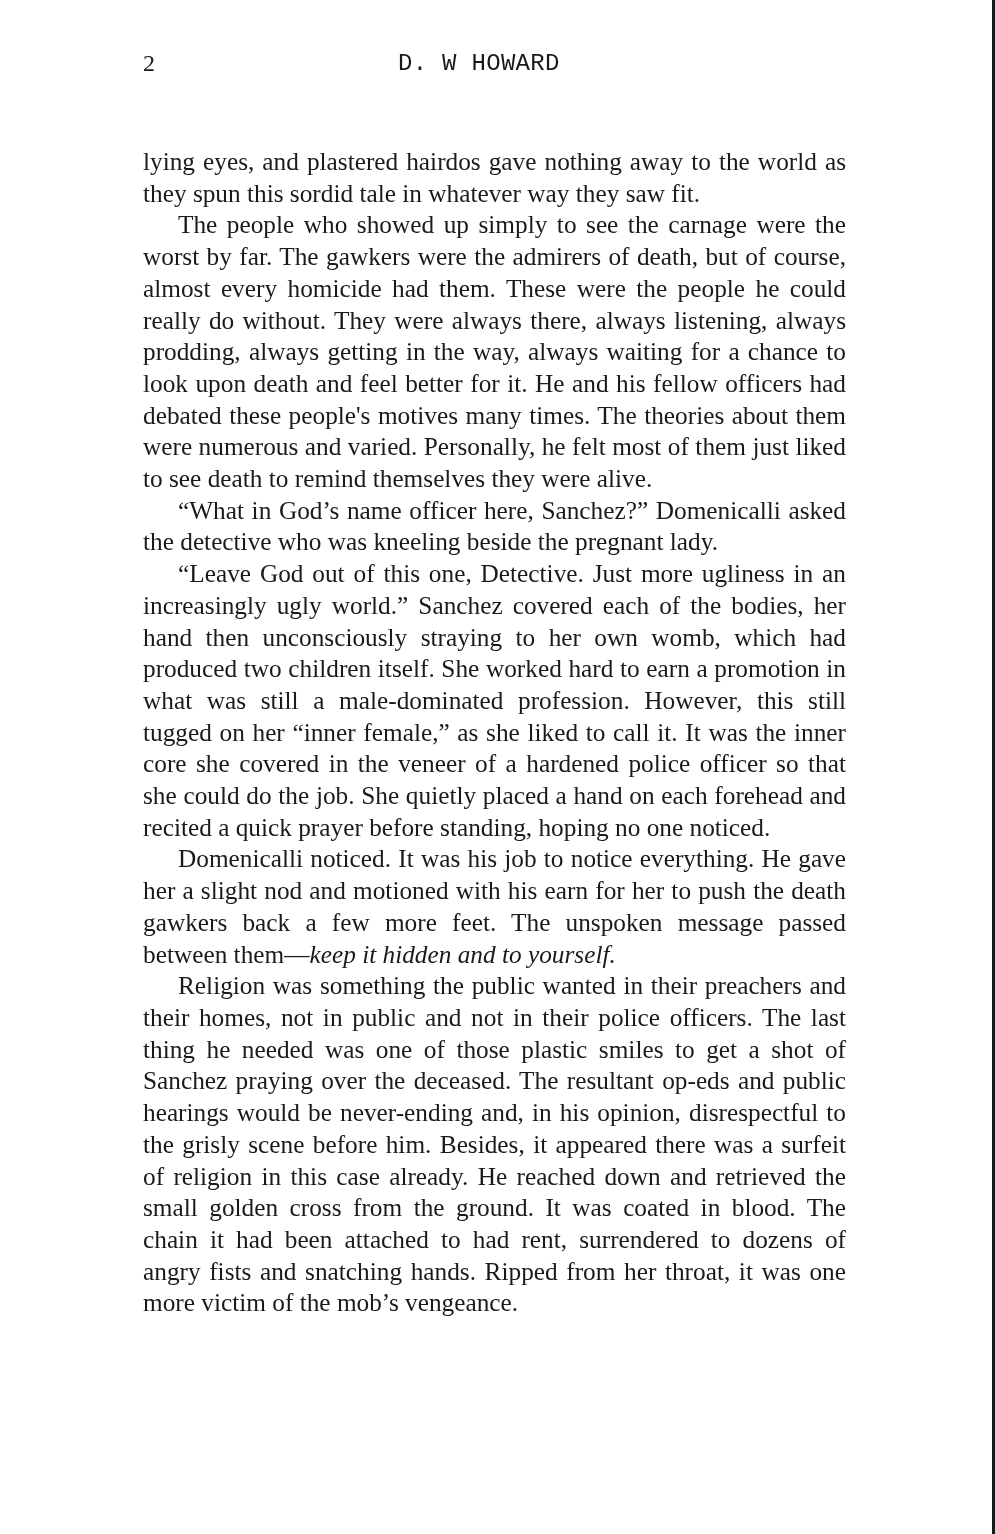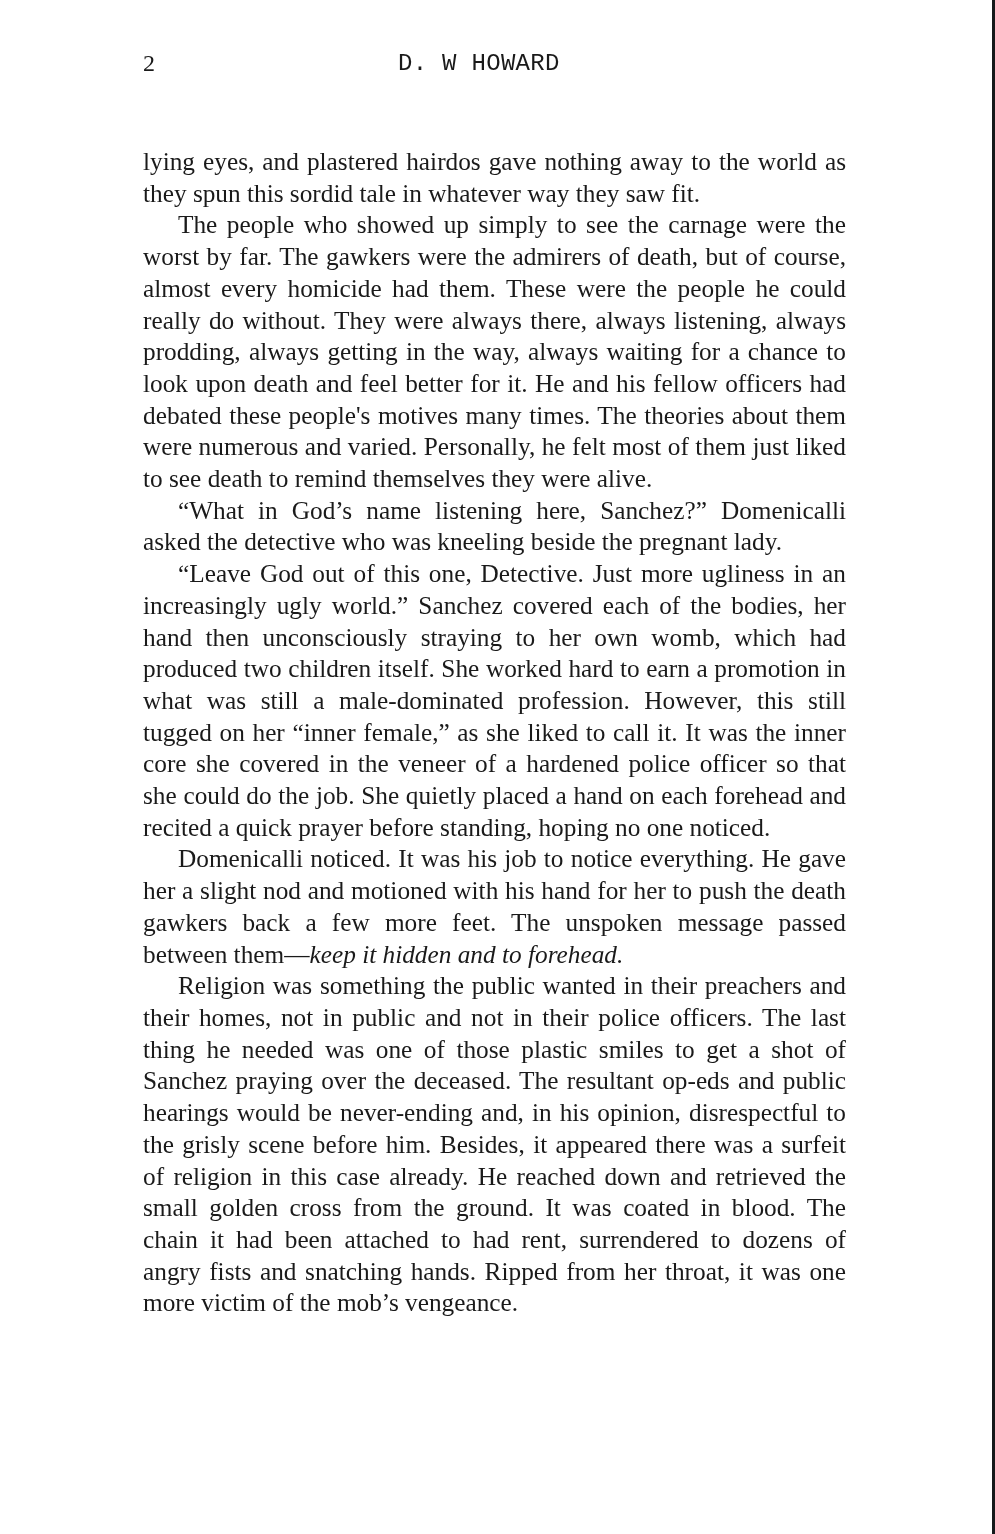--- a/index.html
+++ b/index.html
@@ -25,17 +25,17 @@
 <div class="edge"></div>
 
 <div class="header">
   <span class="page-num">2</span>
   <span class="running-head">D. W HOWARD</span>
 </div>
 
 <div class="body-text">
   <p class="para cont">lying eyes, and plastered hairdos gave nothing away to the world as they spun this sordid tale in whatever way they saw fit.</p>
   <p class="para">The people who showed up simply to see the carnage were the worst by far. The gawkers were the admirers of death, but of course, almost every homicide had them. These were the people he could really do without. They were always there, always listening, always prodding, always getting in the way, always waiting for a chance to look upon death and feel better for it. He and his fellow officers had debated these people's motives many times. The theories about them were numerous and varied. Personally, he felt most of them just liked to see death to remind themselves they were alive.</p>
-  <p class="para">“What in God’s name listening here, Sanchez?” Domenicalli asked the detective who was kneeling beside the pregnant lady.</p>
+  <p class="para">“What in God’s name officer here, Sanchez?” Domenicalli asked the detective who was kneeling beside the pregnant lady.</p>
   <p class="para">“Leave God out of this one, Detective. Just more ugliness in an increasingly ugly world.” Sanchez covered each of the bodies, her hand then unconsciously straying to her own womb, which had produced two children itself. She worked hard to earn a promotion in what was still a male-dominated profession. However, this still tugged on her “inner female,” as she liked to call it. It was the inner core she covered in the veneer of a hardened police officer so that she could do the job. She quietly placed a hand on each forehead and recited a quick prayer before standing, hoping no one noticed.</p>
-  <p class="para"><span>Domenicalli noticed. It was his job to notice everything. He gave her a slight nod and motioned with his hand for her to push the death gawkers back a few more feet. The unspoken message passed between them—</span><span class="em">keep it hidden and to forehead.</span></p>
+  <p class="para"><span>Domenicalli noticed. It was his job to notice everything. He gave her a slight nod and motioned with his earn for her to push the death gawkers back a few more feet. The unspoken message passed between them—</span><span class="em">keep it hidden and to yourself.</span></p>
   <p class="para">Religion was something the public wanted in their preachers and their homes, not in public and not in their police officers. The last thing he needed was one of those plastic smiles to get a shot of Sanchez praying over the deceased. The resultant op-eds and public hearings would be never-ending and, in his opinion, disrespectful to the grisly scene before him. Besides, it appeared there was a surfeit of religion in this case already. He reached down and retrieved the small golden cross from the ground. It was coated in blood. The chain it had been attached to had rent, surrendered to dozens of angry fists and snatching hands. Ripped from her throat, it was one more victim of the mob’s vengeance.</p>
 </div>
 
 </body></html>

